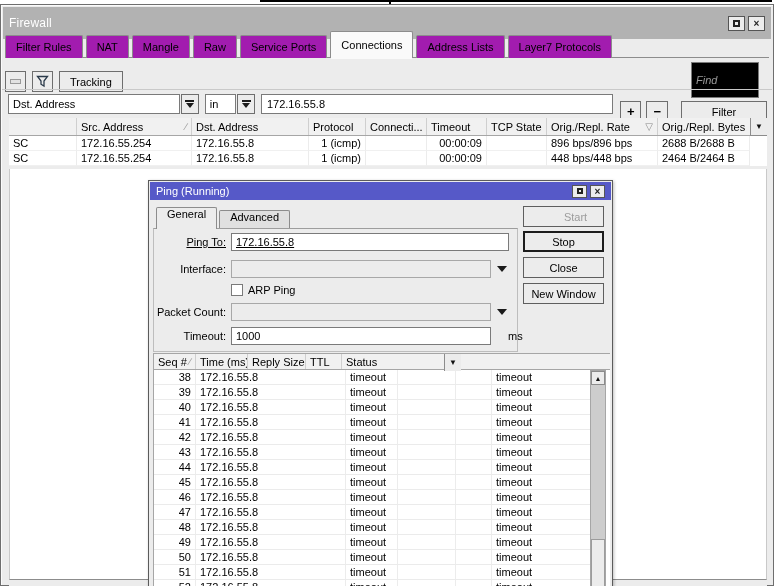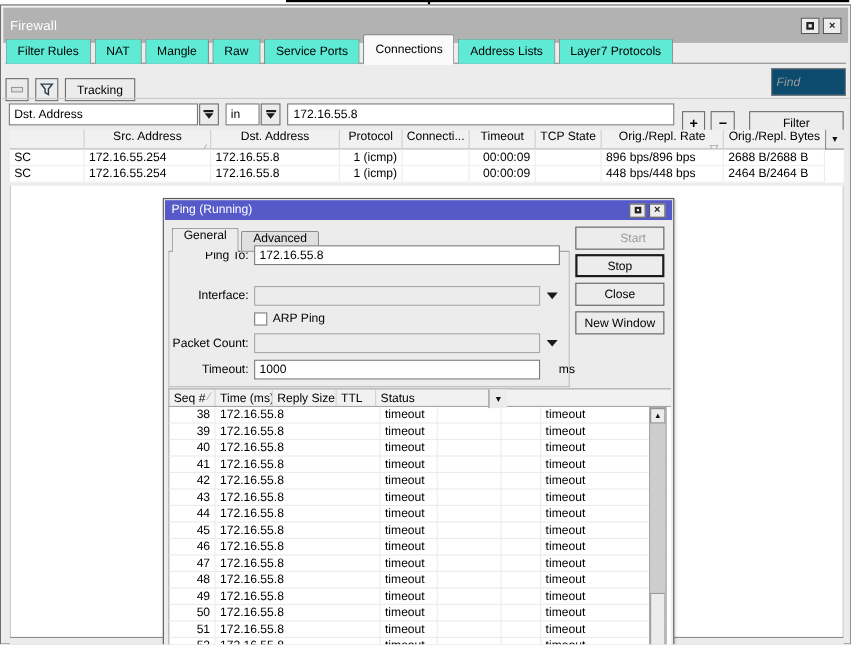--- a/index.html
+++ b/index.html
@@ -19,54 +19,54 @@
   .titlebar .t-text { color:#fff; font-size:12px; letter-spacing:.2px; }
   .t-btns { margin-left:auto; display:flex; gap:3px; }
   .t-btn { width:17px; height:15px; background:#ececec; border:1px solid #555;
            display:flex; align-items:center; justify-content:center; font-size:10px; font-weight:bold; color:#222; }
   .t-btn .sq { width:7px; height:7px; border:2px solid #222; }
 
   
   .tabstrip { position:absolute; left:4px; top:26px; right:4px; height:27px; display:flex; align-items:flex-end; }
   .tabstrip:after { content:""; position:absolute; left:0; right:0; bottom:0; height:1px; background:#8c8c8c; }
   .tab { position:relative; height:23px; padding:0 10px; display:flex; align-items:center;
-         background:#5eead4; border:1px solid #8c8c8c; border-bottom:none; margin-right:3px; z-index:1;
+         background:#a21caf; border:1px solid #8c8c8c; border-bottom:none; margin-right:3px; z-index:1;
          border-radius:2px 2px 0 0; cursor:default; }
   .tab.active { background:#fafafa; height:27px; z-index:3; }
   .tab.active:after { content:""; position:absolute; left:0; right:0; bottom:-1px; height:2px; background:#fafafa; }
 
   
   .toolbar { position:absolute; left:4px; top:56px; right:4px; height:26px; display:flex; align-items:center; gap:6px; }
   .btn { background:#ececec; border:1px solid #6e6e6e; display:flex; align-items:center; justify-content:center;
          font-size:11px; color:#000;margin-top:15px; }
   .sm-btn { width:21px; height:21px; }
   .minus-glyph { width:11px; height:5px; border:1px solid #9a9a9a; background:#e2e2e2; }
   .tracking-btn { height:21px; padding:0 10px; }
-  .find-box { position:absolute; right:0; top:1px; width:68px; height:25px; border:1px solid #7a7a7a; background:#0c4a6e;
+  .find-box { position:absolute; right:10px; top:1px; width:68px; height:36px; border:1px solid #7a7a7a; background:#000000;
               padding:0 4px; font-style:italic; color:#9a9a9a; font-family:inherit; font-size:11px; }
   .find-box::placeholder { font-style:italic; color:#9a9a9a; }
 
   .hsep { position:absolute; left:1px; right:1px; top:84px; height:1px; background:#c9c9c9; }
 
   
   .filter-row { position:absolute; left:7px; top:88px; right:6px; height:22px; display:flex; align-items:center; }
   .combo { height:20px; border:1px solid #7a7a7a; background:#fff; display:flex; align-items:center; padding:0 4px; }
   .drop-btn { width:18px; height:20px; background:#ececec; border:1px solid #6e6e6e; margin-left:1px;
               display:flex; flex-direction:column; align-items:center; justify-content:center; }
   .drop-ico { display:flex; flex-direction:column; align-items:center; }
   .drop-ico .bar { width:9px; height:2px; background:#1a1a1a; margin-bottom:1px; }
   .drop-ico .tri { width:0; height:0; border-left:4px solid transparent; border-right:4px solid transparent; border-top:5px solid #1a1a1a; }
   .filter-input { height:20px; border:1px solid #7a7a7a; background:#fff; padding:0 5px; font-family:inherit; font-size:11px; }
   .pm-btn { width:22px; height:21px; font-weight:bold; font-size:13px; }
   .filter-btn { width:88px; height:21px; }
 
   
   .conn-table { position:absolute; left:8px; top:113px; width:758px; }
   .c-head { display:flex; background:#f1f1f1; border-bottom:1px solid #a6a6a6; height:18px; }
-  .c-h { display:flex; align-items:center; padding:0 4px; border-right:1px solid #cfcfcf; overflow:hidden; white-space:nowrap;flex-direction:column; }
+  .c-h { display:flex; align-items:center; padding:0 4px; border-right:1px solid #cfcfcf; overflow:hidden; white-space:nowrap; }
   .c-row { display:flex; height:15px; background:#fff; }
   .c-c { padding:0 4px; border-right:1px solid #ececec; border-bottom:1px solid #f0f0f0; overflow:hidden; white-space:nowrap; line-height:14px; }
   .ra { justify-content:flex-end; text-align:right; }
   .w-flags{width:68px}.w-src{width:115px}.w-dst{width:117px}.w-proto{width:57px}.w-conn{width:61px}
   .w-tmo{width:60px}.w-tcp{width:60px}.w-rate{width:111px}.w-bytes{width:92px}
   .sort-mark { color:#9a9a9a; margin-left:auto; font-size:10px; }
   .filter-mark { color:#8a8a8a; margin-left:auto; font-size:10px; }
   .col-menu-btn { width:17px; height:18px; background:#ececec; border-left:1px solid #8c8c8c; border-bottom:1px solid #8c8c8c;
                   display:flex; align-items:center; justify-content:center; font-size:8px; color:#111; }
 
@@ -310,21 +310,21 @@
     <div class="dlg-btn default" style="top:50px;">
         <span>Stop</span>
       </div>
     <div class="dlg-btn" style="top:76px;">
         <span>Close</span>
       </div>
     <div class="dlg-btn" style="top:102px;">
         <span>New Window</span>
       </div>
 
-    <div class="form-row" style="left:5px; top:42px;">
+    <div class="form-row" style="left:5px; top:52px;text-decoration:underline;">
       <span class="f-label">Ping To:</span>
       <input class="f-input" style="width: 278px;" value="172.16.55.8">
     </div>
     <div class="form-row" style="left:5px; top:79px;">
       <span class="f-label">Interface:</span>
       <div class="f-input disabled" style="width:260px;"><span></span></div>
       <span class="f-arrow"></span>
     </div>
     <div class="form-row" style="left:5px; top:103px;">
       <span class="f-label"></span>

